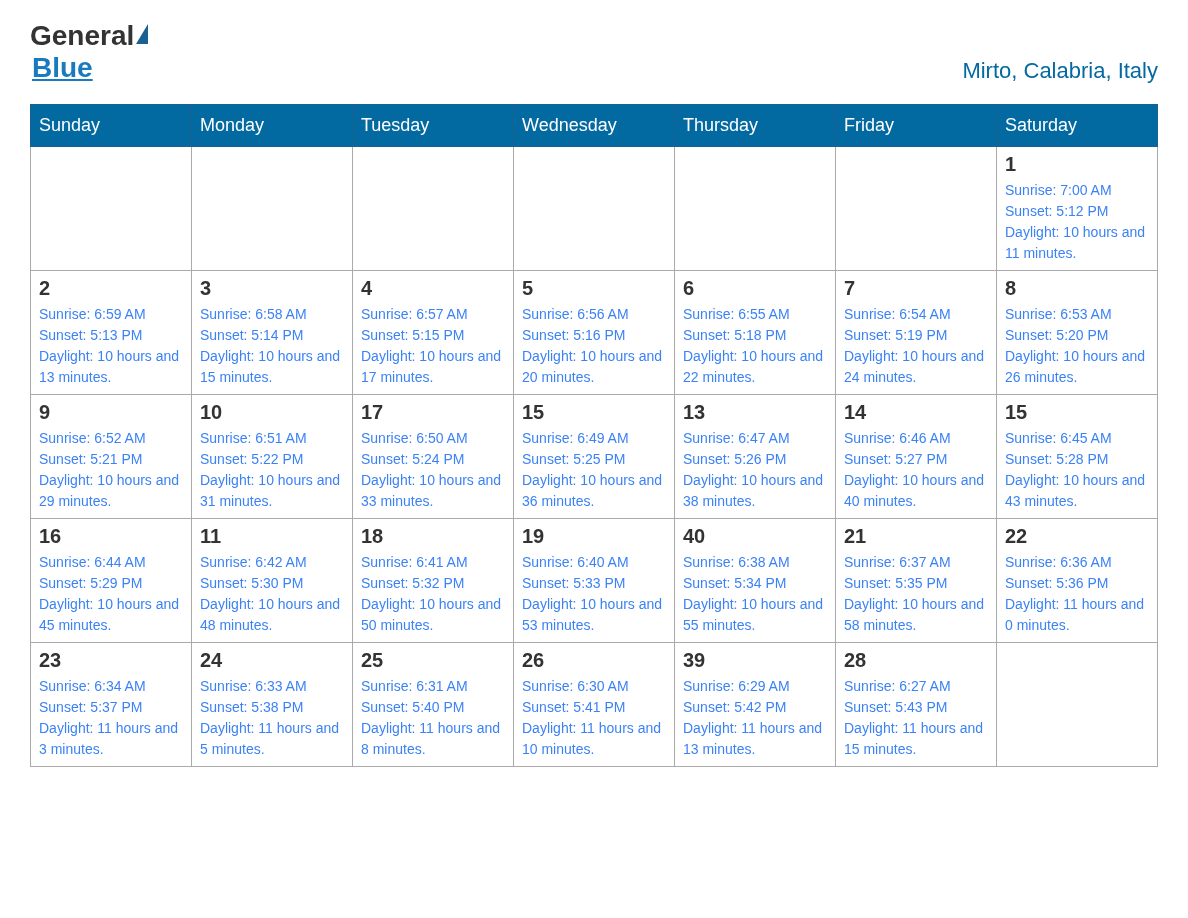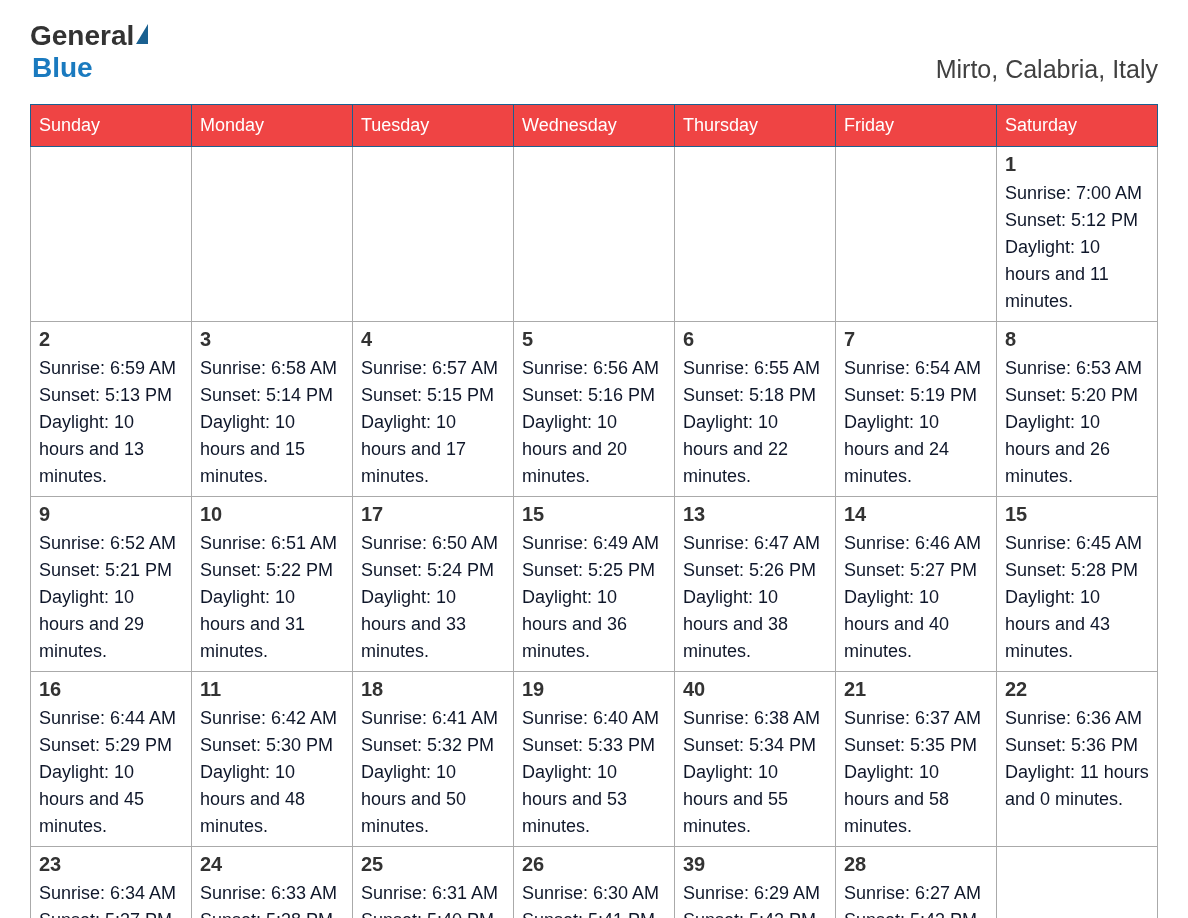--- a/index.html
+++ b/index.html
@@ -21,52 +21,52 @@
       flex-direction: column;
     }
     .logo-text {
       display: flex;
       align-items: center;
       font-size: 28px;
       font-weight: bold;
       color: #333;
     }
     .logo-general { color: #333; }
-    .logo-blue { color: #1a7abf; }
+    .logo-blue { color: #1a7abf; text-decoration: underline; }
     .logo-triangle {
       width: 0;
       height: 0;
       border-left: 12px solid transparent;
       border-right: 0px solid transparent;
       border-bottom: 20px solid #1a6090;
       display: inline-block;
       margin-left: 2px;
       margin-bottom: 4px;
     }
     .title-block {
       text-align: right;
     }
     .month-title {
       font-size: 52px;
       font-weight: bold;
       color: #333;
       line-height: 1.1;
     }
     .location-title {
-      font-size: 25px;
-      color: #404040;
+      font-size: 22px;
+      color: #0369a1;
       margin-top: 4px;
     }
     .calendar {
       width: 100%;
       border-collapse: collapse;
       border: 1px solid #aaa;
     }
     .calendar th {
-      background-color: #ef4444;
+      background-color: #0369a1;
       color: #fff;
       padding: 10px 8px;
       text-align: left;
       font-size: 18px;
       font-weight: normal;
       border: 1px solid #1a6090;
     }
     .calendar td {
       border: 1px solid #aaa;
       vertical-align: top;
@@ -75,22 +75,22 @@
       min-height: 110px;
       height: 110px;
     }
     .day-number {
       font-size: 20px;
       font-weight: bold;
       color: #333;
       margin-bottom: 4px;
     }
     .day-info {
-      font-size: 18px;
-      color: #0f172a;
+      font-size: 14px;
+      color: #3b82f6;
       line-height: 1.5;
     }
     tr td {
       background: #fff;
     }
   </style>
 </head>
 <body>
 
 <div class="header">

